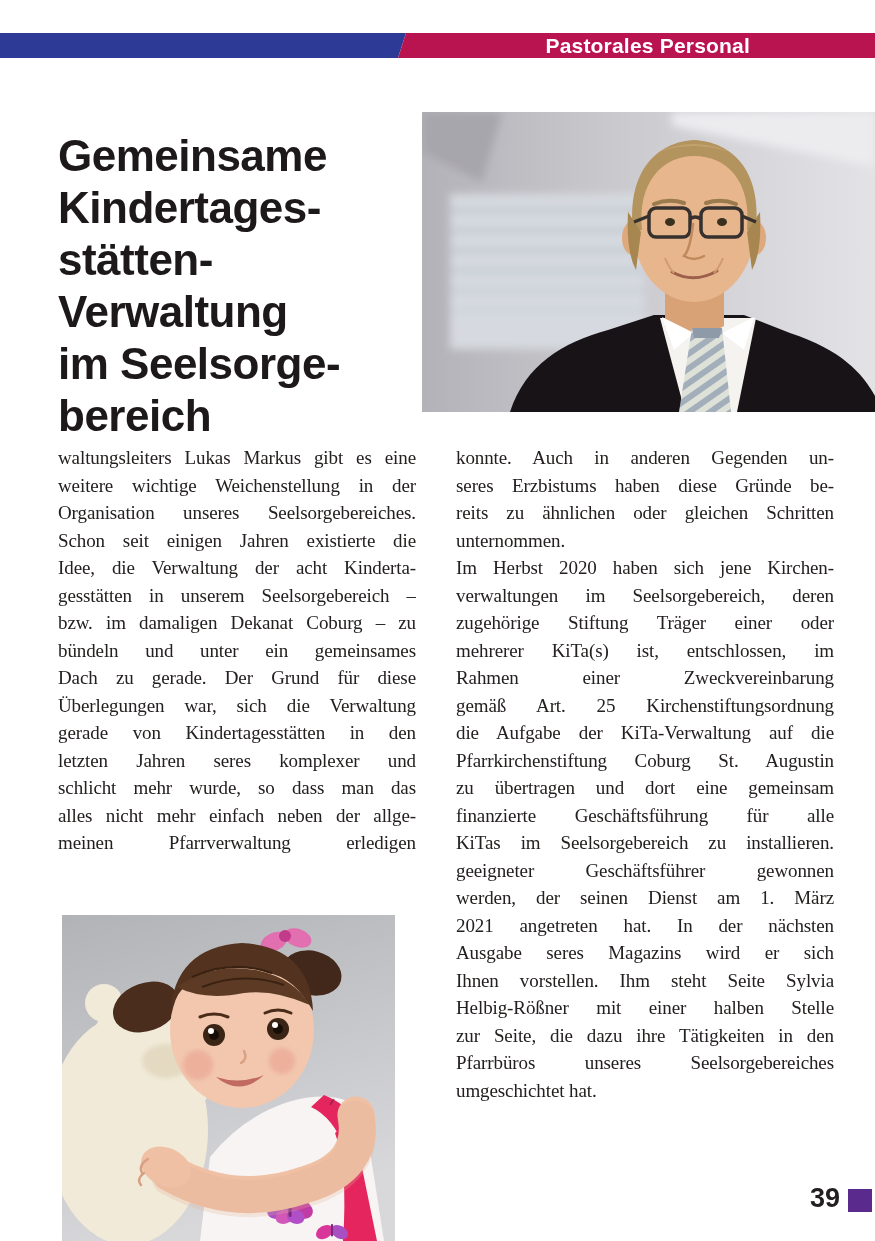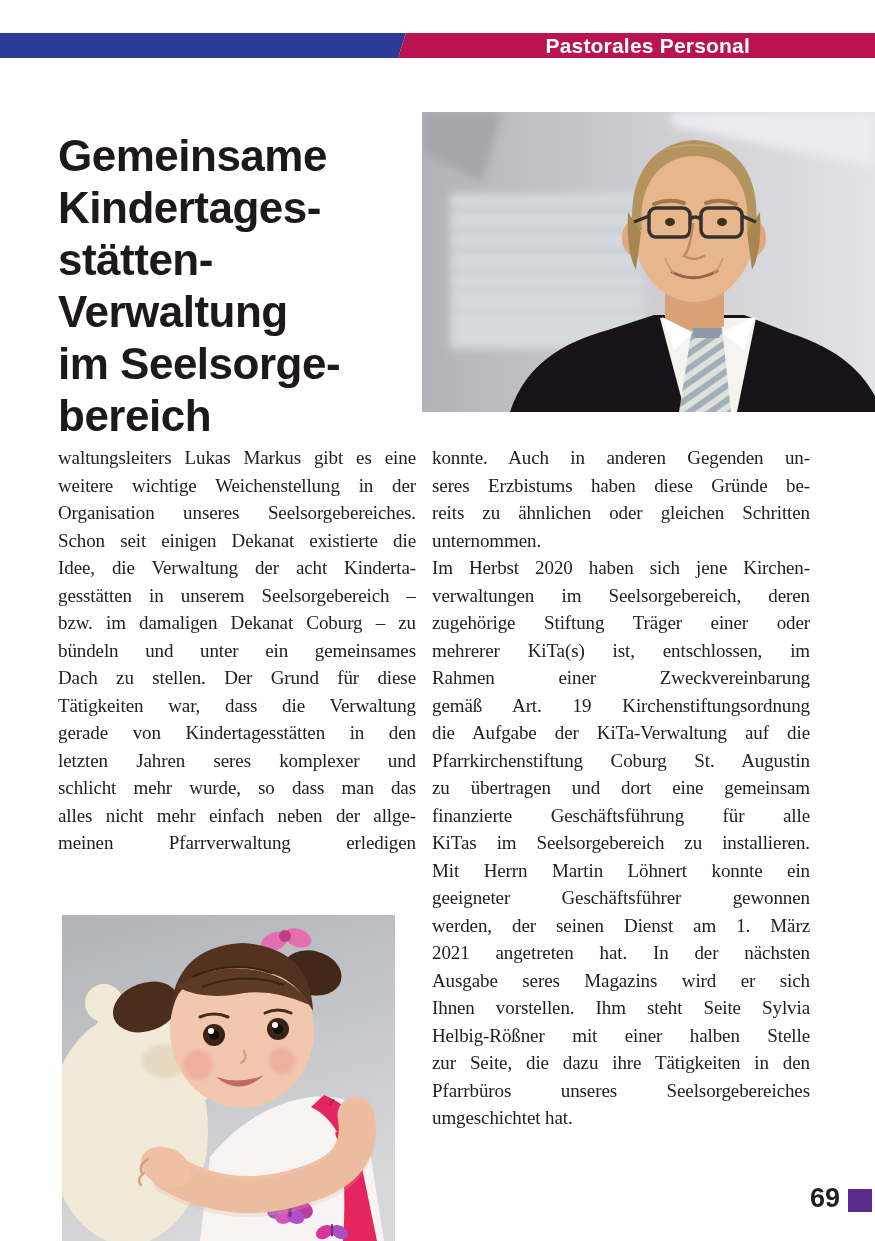--- a/index.html
+++ b/index.html
@@ -29,21 +29,21 @@
   }
 
   
   .photo-portrait { position:absolute; left:422px; top:112px; width:453px; height:300px; }
   .photo-child    { position:absolute; left:62px;  top:915px; width:333px; height:326px; }
   .photo-portrait svg, .photo-child svg { display:block; width:100%; height:100%; }
 
   
   .col { position:absolute; top:444px; font-size:19px; color:#24201f; }
   .col-left  { left:58px;  width:358px; }
-  .col-right { left:432px; width:378px; }
+  .col-right { left:456px; width:378px; }
   .tline {
     text-align:justify; text-align-last:justify;
     line-height:27.5px; height:27.5px; overflow:hidden;
     letter-spacing:-0.1px;
   }
   .tline.end { text-align-last:left; }
 
   
   .page-num {
     position:absolute; left:780px; top:1183px; width:60px; text-align:right;
@@ -140,51 +140,50 @@
       <path d="M250,160 Q272,172 295,159" stroke="#9c5f4c" stroke-width="3" fill="none" stroke-linecap="round"></path>
       <path d="M243,146 Q247,156 252,161" stroke="#cf9a6e" stroke-width="2" fill="none"></path>
       <path d="M301,146 Q297,156 292,161" stroke="#cf9a6e" stroke-width="2" fill="none"></path>
     </svg>
   </div>
 
   <div class="col col-left">
       <div class="tline">waltungsleiters Lukas Markus gibt es eine</div>
       <div class="tline">weitere wichtige Weichenstellung in der</div>
       <div class="tline">Organisation unseres Seelsorgebereiches.</div>
-      <div class="tline">Schon seit einigen Dekanat existierte die</div>
+      <div class="tline">Schon seit einigen Jahren existierte die</div>
       <div class="tline">Idee, die Verwaltung der acht Kinderta-</div>
       <div class="tline">gesstätten in unserem Seelsorgebereich –</div>
       <div class="tline">bzw. im damaligen Dekanat Coburg – zu</div>
       <div class="tline">bündeln und unter ein gemeinsames</div>
-      <div class="tline">Dach zu stellen. Der Grund für diese</div>
-      <div class="tline">Tätigkeiten war, dass die Verwaltung</div>
+      <div class="tline">Dach zu gerade. Der Grund für diese</div>
+      <div class="tline">Überlegungen war, sich die Verwaltung</div>
       <div class="tline">gerade von Kindertagesstätten in den</div>
       <div class="tline">letzten Jahren seres komplexer und</div>
       <div class="tline">schlicht mehr wurde, so dass man das</div>
       <div class="tline">alles nicht mehr einfach neben der allge-</div>
       <div class="tline">meinen Pfarrverwaltung erledigen</div>
     </div>
 
   <div class="col col-right">
       <div class="tline">konnte. Auch in anderen Gegenden un-</div>
       <div class="tline">seres Erzbistums haben diese Gründe be-</div>
       <div class="tline">reits zu ähnlichen oder gleichen Schritten</div>
       <div class="tline end">unternommen.</div>
       <div class="tline">Im Herbst 2020 haben sich jene Kirchen-</div>
       <div class="tline">verwaltungen im Seelsorgebereich, deren</div>
       <div class="tline">zugehörige Stiftung Träger einer oder</div>
       <div class="tline">mehrerer KiTa(s) ist, entschlossen, im</div>
       <div class="tline">Rahmen einer Zweckvereinbarung</div>
-      <div class="tline">gemäß Art. 19 Kirchenstiftungsordnung</div>
+      <div class="tline">gemäß Art. 25 Kirchenstiftungsordnung</div>
       <div class="tline">die Aufgabe der KiTa-Verwaltung auf die</div>
       <div class="tline">Pfarrkirchenstiftung Coburg St. Augustin</div>
       <div class="tline">zu übertragen und dort eine gemeinsam</div>
       <div class="tline">finanzierte Geschäftsführung für alle</div>
       <div class="tline">KiTas im Seelsorgebereich zu installieren.</div>
-      <div class="tline">Mit Herrn Martin Löhnert konnte ein</div>
       <div class="tline">geeigneter Geschäftsführer gewonnen</div>
       <div class="tline">werden, der seinen Dienst am 1. März</div>
       <div class="tline">2021 angetreten hat. In der nächsten</div>
       <div class="tline">Ausgabe seres Magazins wird er sich</div>
       <div class="tline">Ihnen vorstellen. Ihm steht Seite Sylvia</div>
       <div class="tline">Helbig-Rößner mit einer halben Stelle</div>
       <div class="tline">zur Seite, die dazu ihre Tätigkeiten in den</div>
       <div class="tline">Pfarrbüros unseres Seelsorgebereiches</div>
       <div class="tline end">umgeschichtet hat.</div>
     </div>
@@ -265,16 +264,16 @@
         <rect x="-1.5" y="-10" width="3" height="18" rx="1.5" fill="#7a2a7a"></rect>
       </g>
 
       <path d="M294,200 Q304,252 242,270 Q172,294 108,258" stroke="#efc0a4" stroke-width="37" fill="none" stroke-linecap="round"></path>
       <path d="M294,200 Q304,252 242,270 Q172,294 108,258" stroke="#e4af92" stroke-width="37" fill="none" stroke-linecap="round" opacity="0.25" transform="translate(0,4)"></path>
       <ellipse cx="104" cy="252" rx="26" ry="19" fill="#efc0a4" transform="rotate(25 104 252)"></ellipse>
       <path d="M86,244 q-10,6 -6,14 M82,258 q-8,6 -3,12" stroke="#d99f82" stroke-width="2.5" fill="none" stroke-linecap="round"></path>
     </svg>
   </div>
 
-  <div class="page-num">69</div>
+  <div class="page-num">39</div>
   <div class="corner-square" style="background: rgb(90, 43, 140);"></div>
 
 </div>
 
 </body></html>

